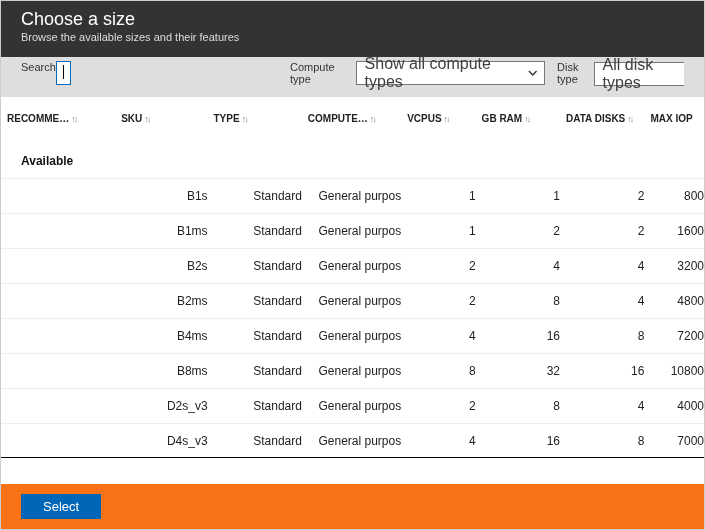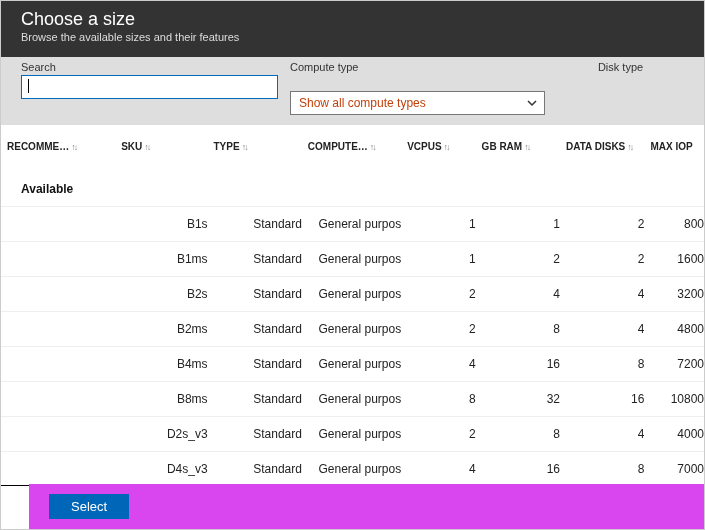--- a/index.html
+++ b/index.html
@@ -25,23 +25,23 @@
     font-size: 11px;
     color: #ddd;
     margin-top: 1px;
   }
   .filters {
     background: #dedede;
     padding: 4px 20px 10px 20px;
     display: flex;
     gap: 12px;
   }
-  .filter-col { display:flex; flex-direction:column; }
+  .filter-col { display:flex; flex-direction:row; }
   .filter-col.search { flex: 0 0 257px; }
-  .filter-col.compute { flex: 0 0 255px; gap: 16px; }
+  .filter-col.compute { flex: 0 0 255px; }
   .filter-col.disk { flex: 1; align-items: center; }
   .filter-label {
     font-size: 11px;
     color: #333;
     margin-bottom: 2px;
   }
   .search-input {
     height: 24px;
     border: 1px solid #006ac1;
     background: #fff;
@@ -50,22 +50,22 @@
     outline: none;
   }
   .dropdown {
     height: 24px;
     background: #fff;
     border: 1px solid #777;
     display: flex;
     align-items: center;
     justify-content: space-between;
     padding: 0 6px 0 8px;
-    font-size: 12px;
-    color: #c2410c;
+    font-size: 16px;
+    color: #404040;
   }
   .dropdown svg { width:12px; height:12px; }
   .table-wrap {
     overflow: hidden;
   }
   .colhdr {
     display: flex;
     padding: 16px 0 8px 0;
     border-bottom: none;
     align-items: center;
@@ -109,22 +109,21 @@
   .c2 { width: 95px; }
   .c3 { width: 100px; }
   .c4 { width: 75px; }
   .c5 { width: 85px; }
   .c6 { width: 85px; }
   .c7 { width: 60px; }
   .footer {
     position: absolute;
     bottom: 0; left:0; right:0;
     padding: 10px 20px;
-    background: #d946ef;
-    margin-left: 28px;
+    background: #f97316;
   }
   .select-btn {
     background: #0066b8;
     color: #fff;
     border: none;
     font-size: 13px;
     padding: 5px 22px;
     cursor: pointer;
   }
   .cursor {
@@ -153,20 +152,23 @@
     <div class="filter-label">Compute type</div>
     <div class="dropdown">
       <span>Show all compute types</span>
       <svg viewBox="0 0 12 12">
           <path d="M2 4l4 4 4-4" fill="none" stroke="#333" stroke-width="1.5"></path>
         </svg>
     </div>
   </div>
   <div class="filter-col disk">
     <div class="filter-label">Disk type</div>
+    <div class="dropdown" style="border-right:none;">
+      <span>All disk types</span>
+    </div>
   </div>
 </div>
 
 <div class="table-wrap">
   <div class="colhdr" id="colhdr">
       <div class="th c0">
         <span>RECOMME…</span>
         <span class="sort-icon">↑↓</span>
       </div>
       <div class="th c1">

